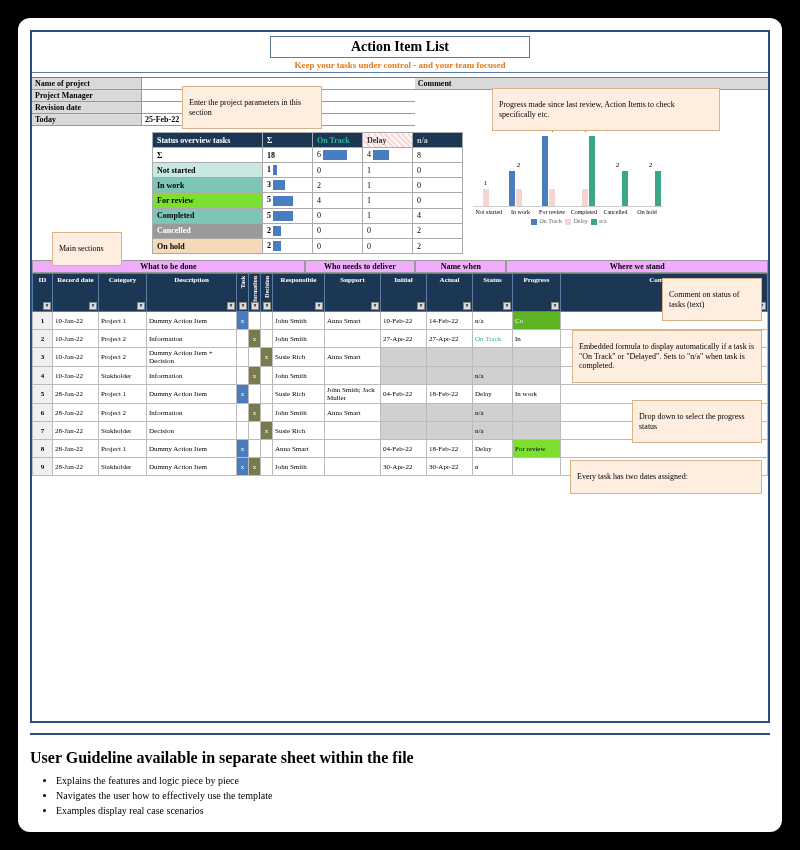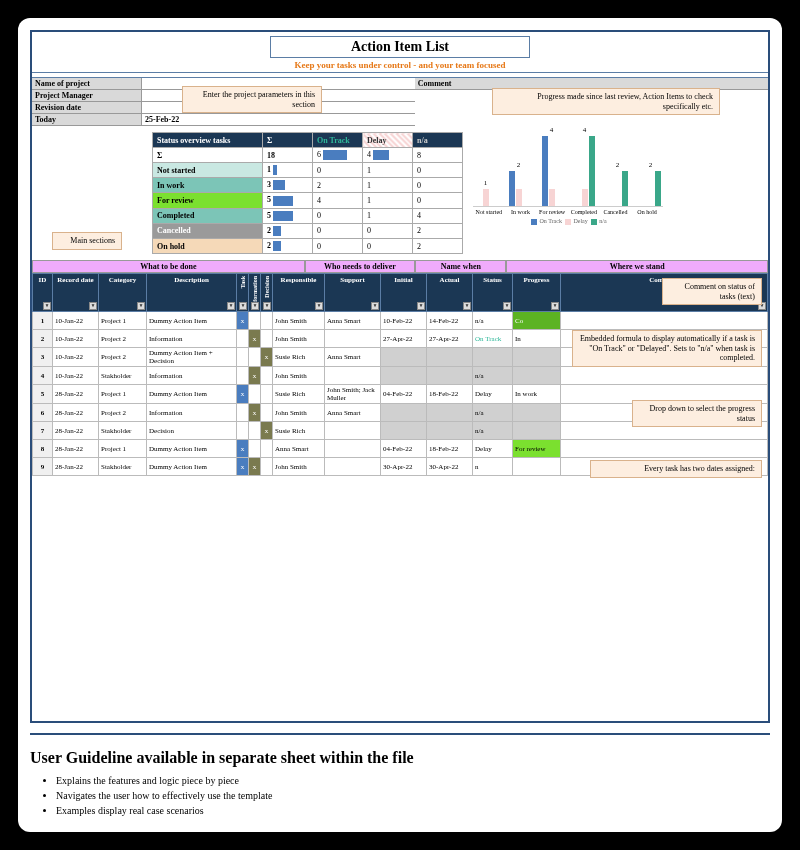--- a/index.html
+++ b/index.html
@@ -16,21 +16,21 @@
   
   .params-row { display: flex; }
   .params-left { width: 52%; }
   .params-right { width: 48%; position: relative; }
   .param-line { display: flex; border-bottom: 1px solid #999; }
   .param-label { width: 110px; background: #d9d9d9; font-weight: bold; padding: 1px 3px; border-right: 1px solid #999; }
   .param-val { padding: 1px 3px; font-weight: bold; }
   .comment-header { background: #d9d9d9; font-weight: bold; padding: 1px 3px; border-bottom: 1px solid #999; }
   
   
-  .callout { position: absolute; background: #fdeee0; border: 1px solid #d9b28c; padding: 3px 6px; font-size: 8px; text-align: right; z-index: 10; line-height: 1.2; }
+  .callout { position: absolute; background: #fdeee0; border: 1px solid #d9b28c; padding: 11px 6px; font-size: 8px; text-align: left; z-index: 10; line-height: 1.2; }
   
   
   .overview { display: flex; margin-top: 6px; }
   .ov-table { margin-left: 120px; border-collapse: collapse; }
   .ov-table th, .ov-table td { border: 1px solid #aaa; padding: 2px 4px; font-size: 8px; text-align: left; min-width: 50px; height: 15px; }
   .ov-header { background: #1b3754; color: #fff; font-weight: bold; }
   .ov-notstarted { background: #c9e8e2; }
   .ov-inwork { background: #7cc5b7; }
   .ov-forreview { background: #7be02f; }
   .ov-completed { background: #7cc5b7; }
@@ -406,21 +406,21 @@
     <td class=" ">n</td>
     <td class=" "></td>
     <td></td>
               </tr>
             </tbody>
         </table>
 
         <div class="callout" style="right:6px; top:18px; width:100px;">Comment on status of tasks (text)</div>
         <div class="callout" style="right:6px; top:70px; width:190px;">Embedded formula to display automatically if a task is "On Track" or "Delayed". Sets to "n/a" when task is completed.</div>
         <div class="callout" style="right:6px; top:140px; width:130px;">Drop down to select the progress status</div>
-        <div class="callout" style="right:6px; top:200px; width:172px;">Every task has two dates assigned:</div>
+        <div class="callout" style="right:6px; top:200px; width:192px;">Every task has two dates assigned:</div>
       </div>
 
     </div>
 
     <div class="guideline">
       <h2>User Guideline available in separate sheet within the file</h2>
       <ul>
         <li>Explains the features and logic piece by piece</li>
         <li>Navigates the user how to effectively use the template</li>
         <li>Examples display real case scenarios</li>

